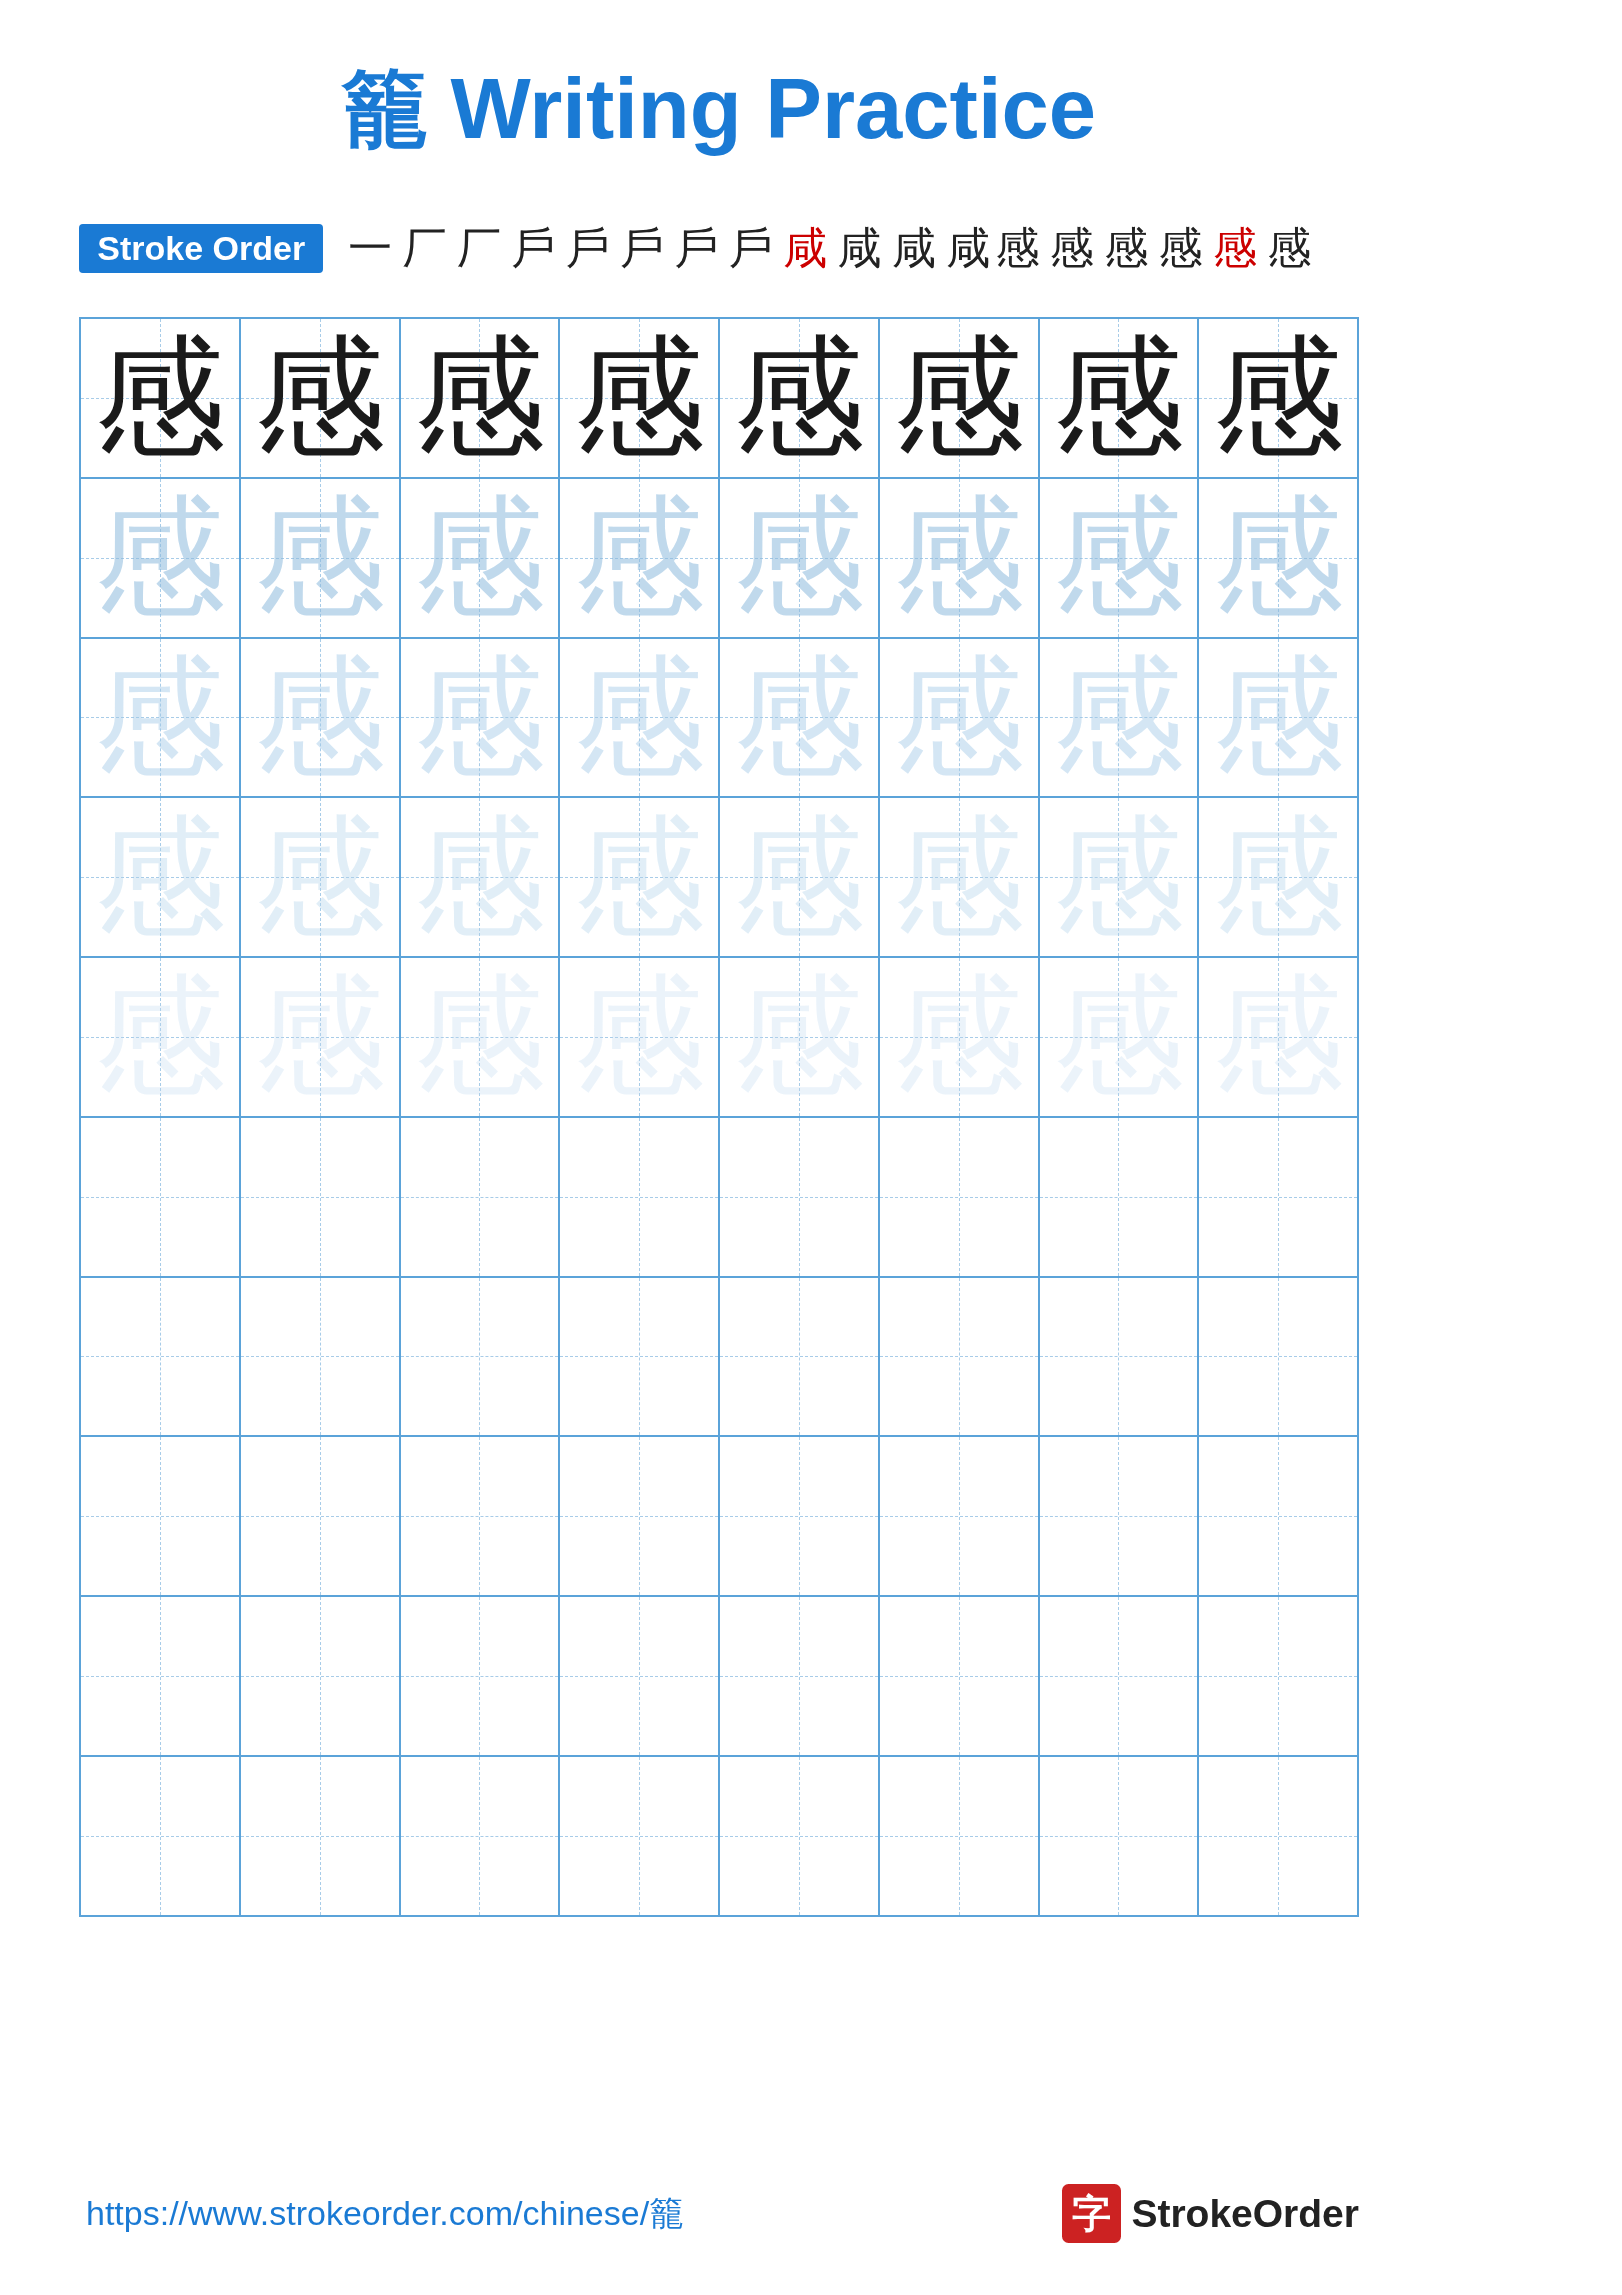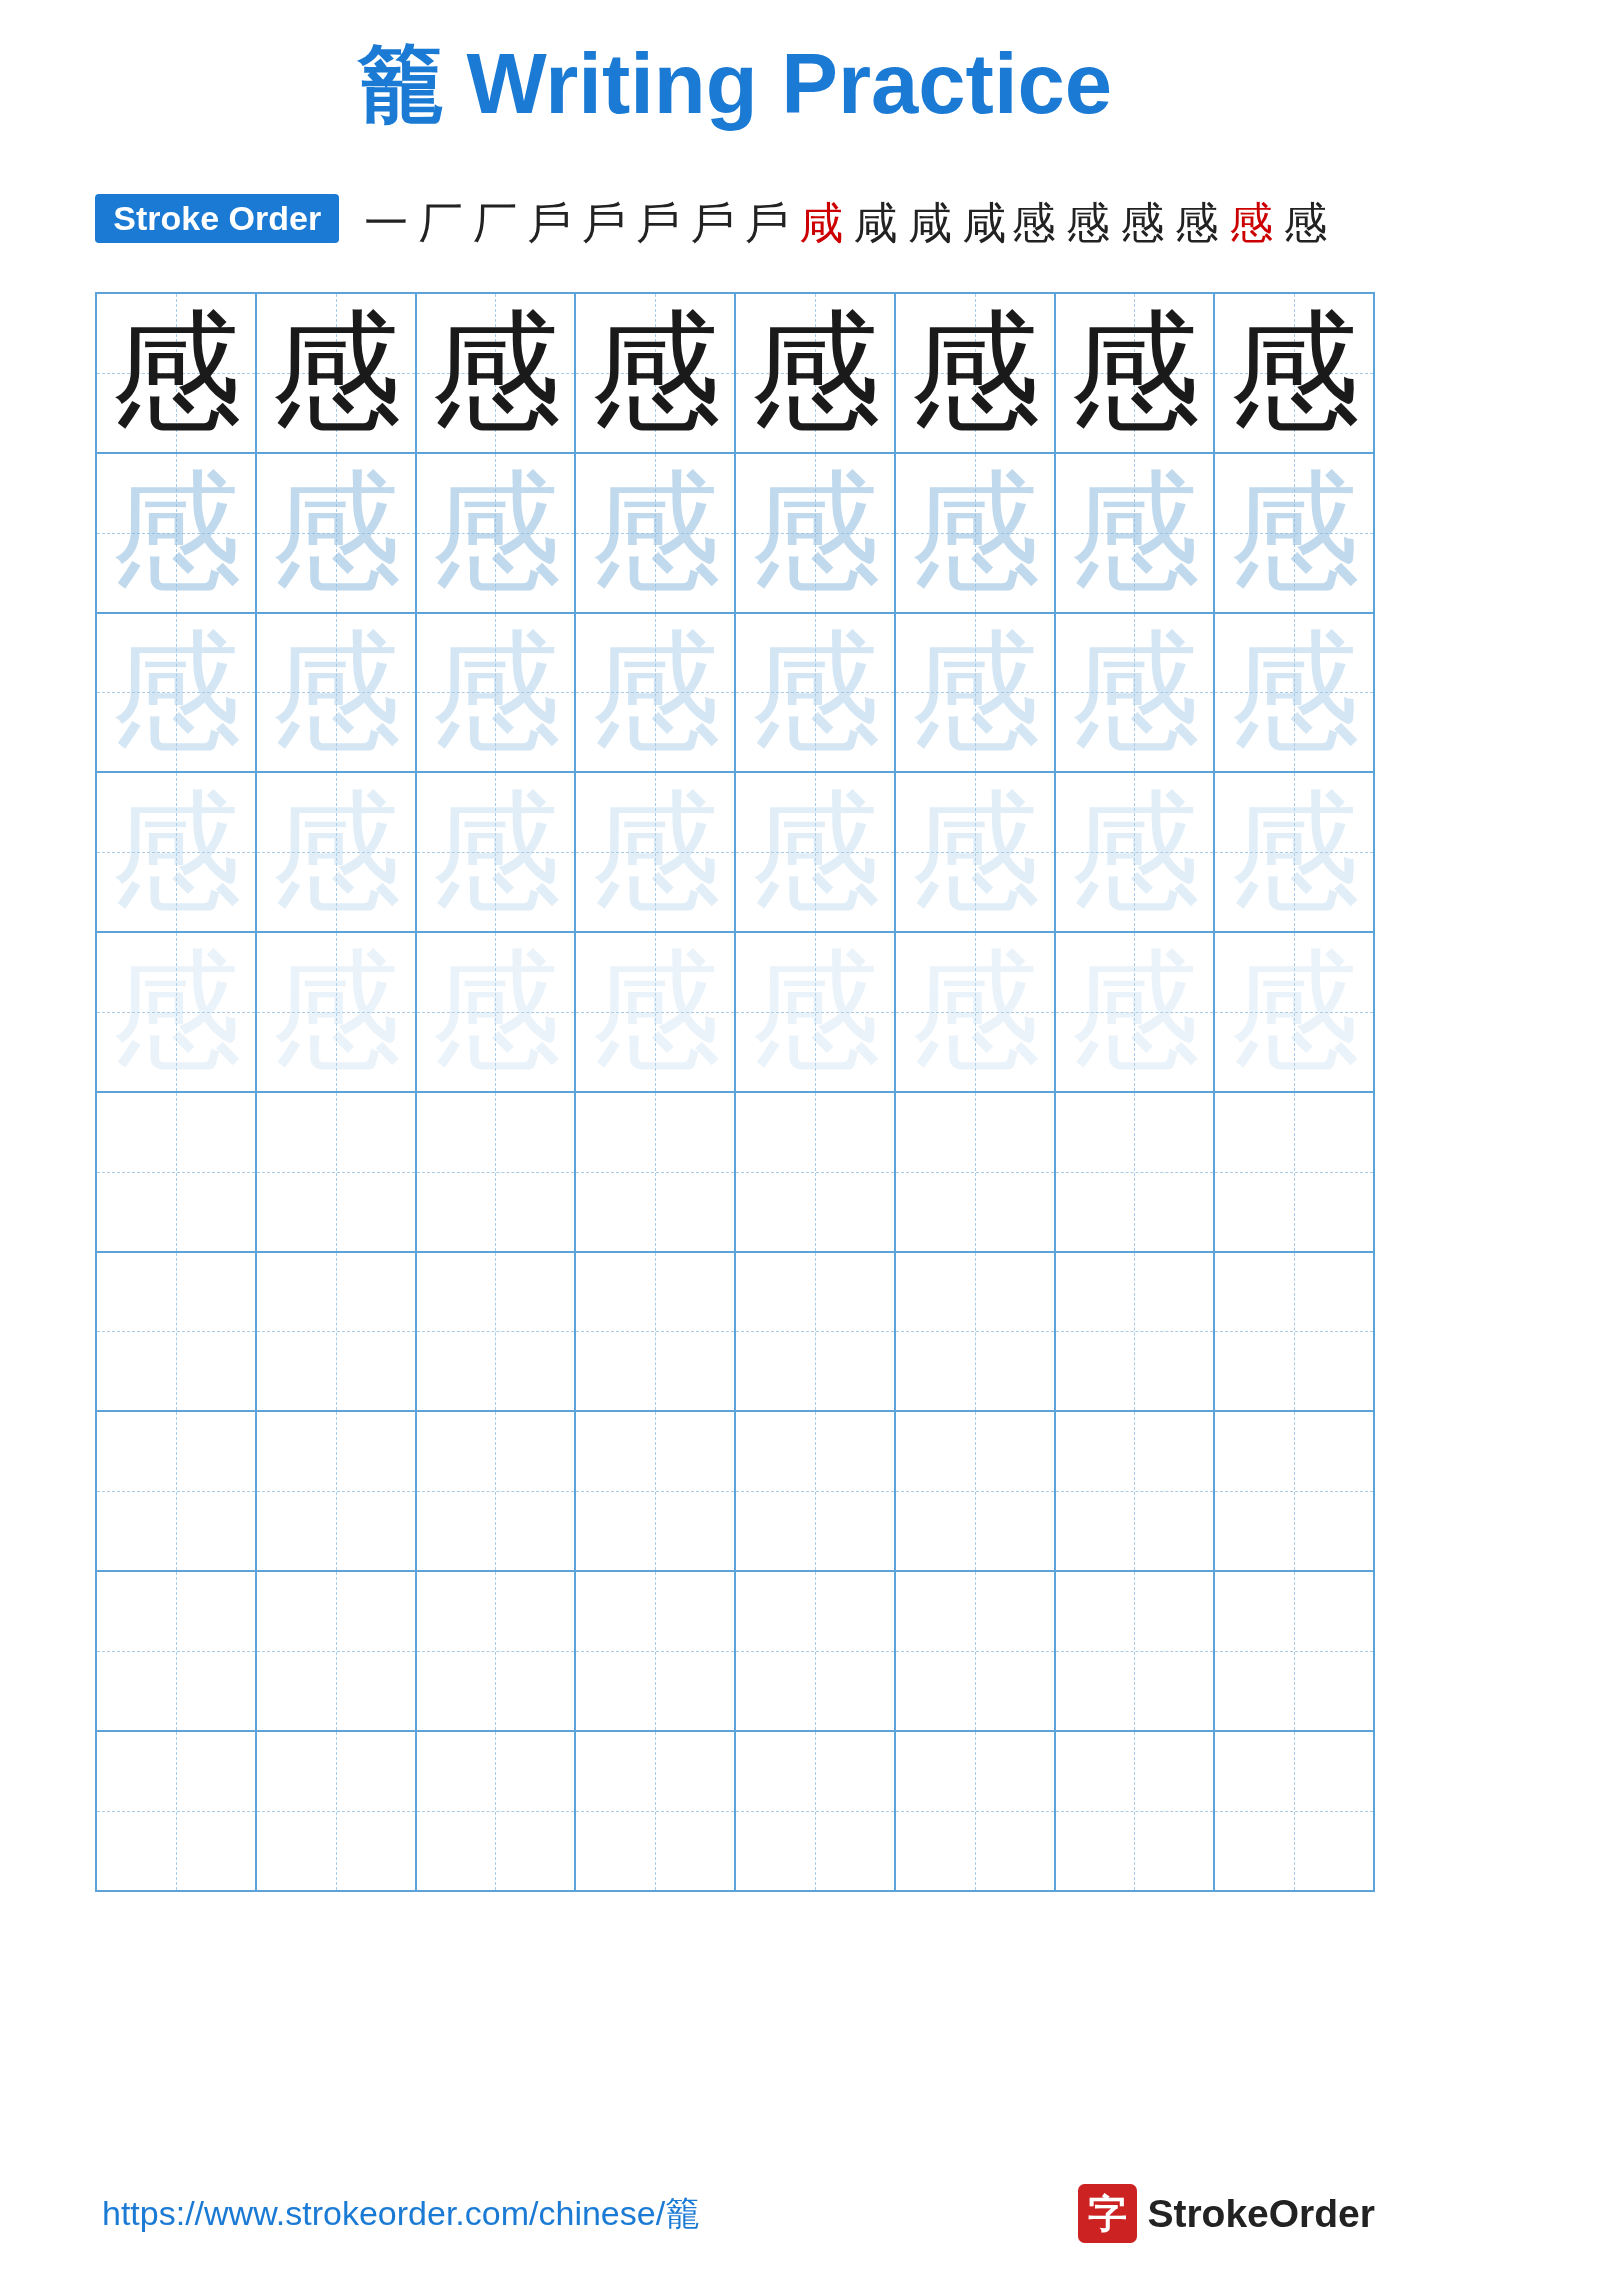--- a/index.html
+++ b/index.html
@@ -8,38 +8,37 @@
       width: 1622px;
       min-height: 2295px;
       font-family: serif;
       position: relative;
     }
 
     .page {
       width: 1438px;
       min-height: 2295px;
       background: #fff;
-      padding: 27px 79px;
+      padding: 52px 79px;
       position: relative;
-      margin-left: 16px;
     }
 
     .title {
       text-align: center;
       font-size: 85px;
       font-weight: bold;
       color: #1a7ad4;
       margin-bottom: 52px;
       font-family: Arial, sans-serif;
     }
 
     .stroke-order-section {
       display: flex;
       flex-wrap: wrap;
-      align-items: flex-start;
+      align-items: center;
       margin-bottom: 39px;
       gap: 6.5px;
     }
 
     .stroke-order-badge {
       background: #1a7ad4;
       color: #fff;
       font-size: 34px;
       font-family: Arial, sans-serif;
       font-weight: bold;

